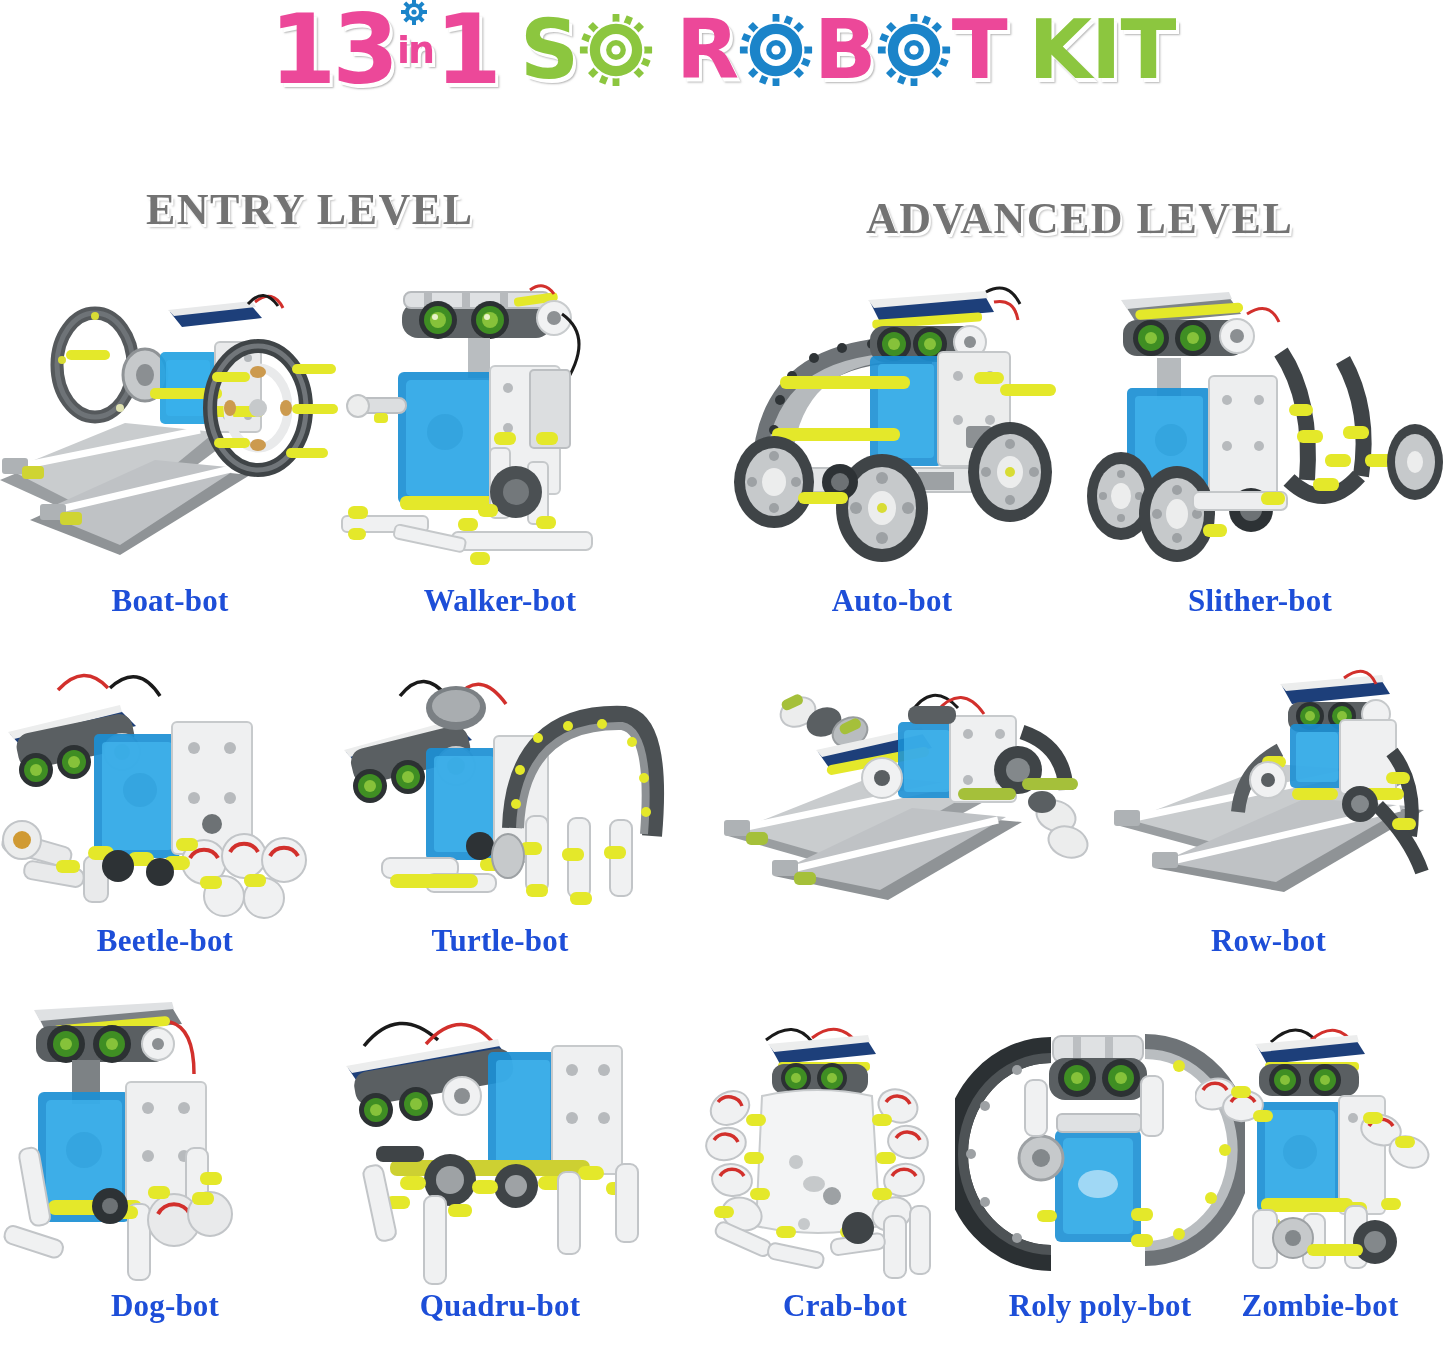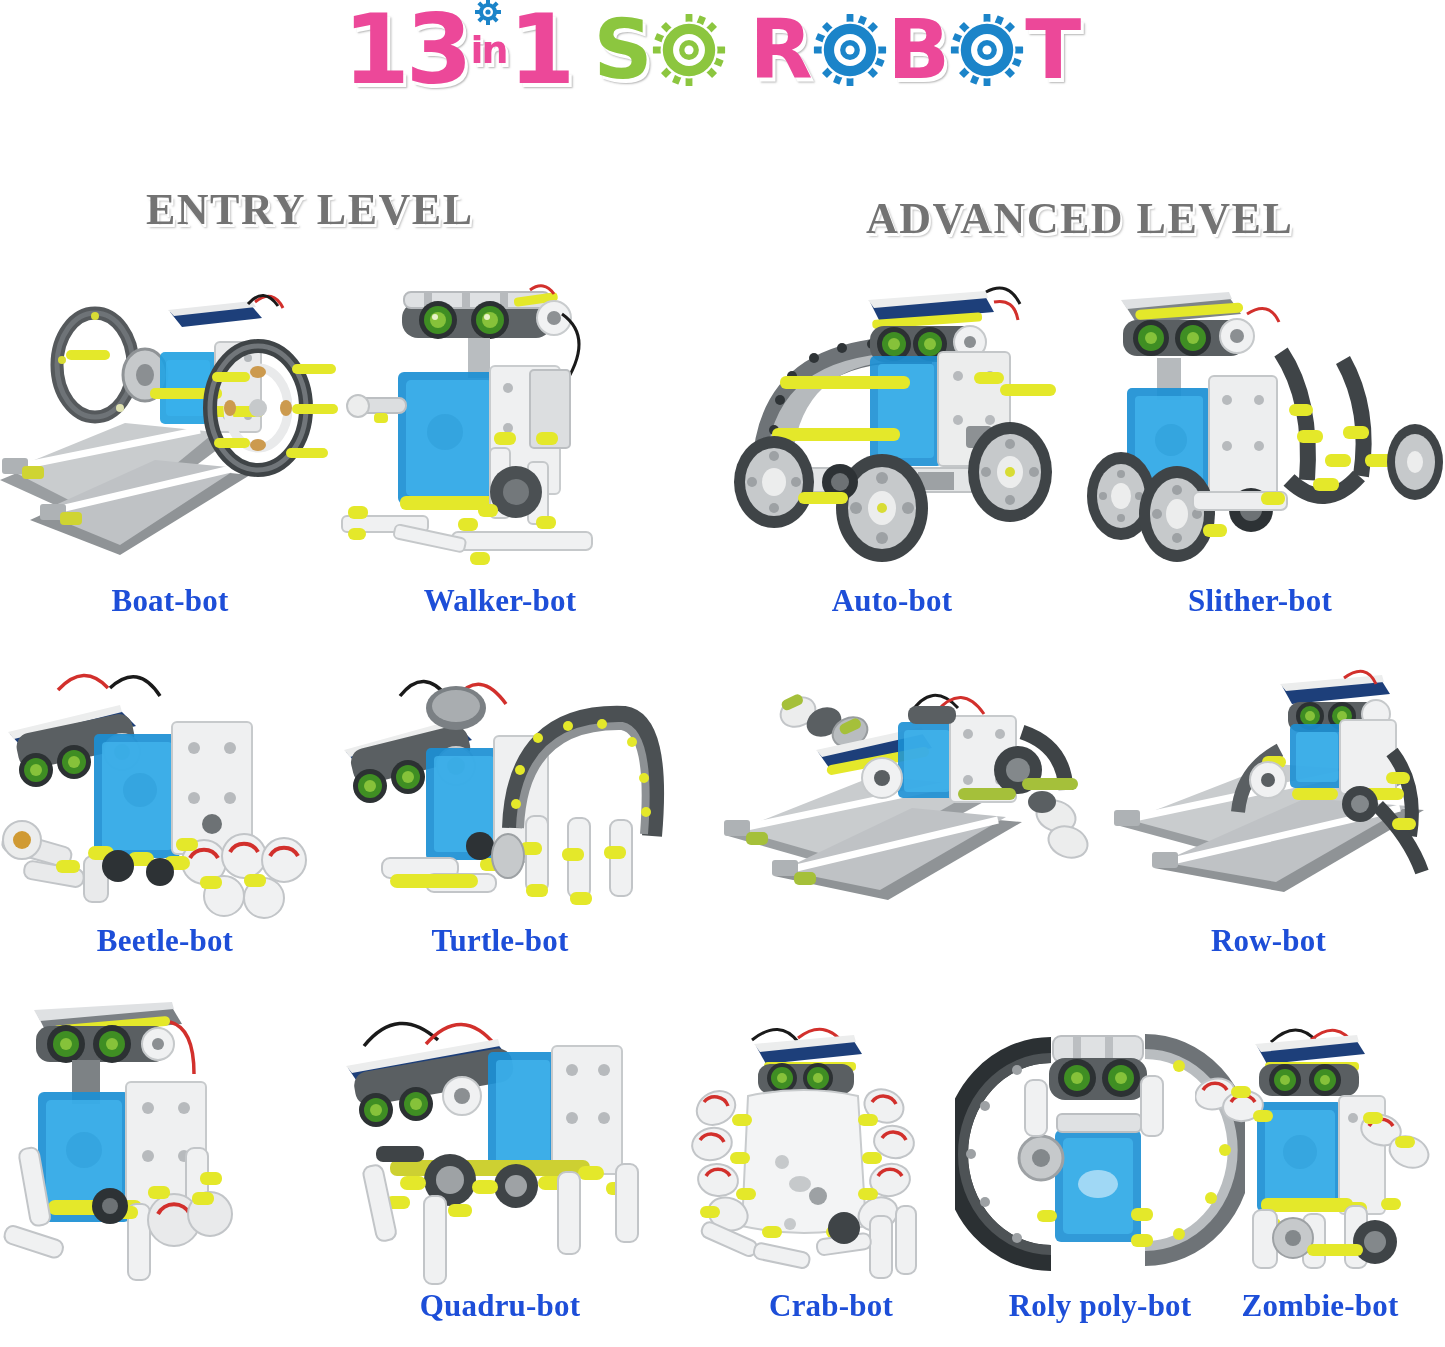--- a/index.html
+++ b/index.html
@@ -122,20 +122,21 @@
         </g>
         <circle cx="50" cy="50" r="21" fill="#ffffff"></circle>
         <circle cx="50" cy="50" r="13" fill="#1b84c9"></circle>
         <circle cx="50" cy="50" r="6" fill="#ffffff"></circle>
       </svg>
     </span>
     <span class="t-word blue">T</span>
 
     <span class="sp"></span>
 
+    <span class="t-word green">KIT</span>
   </div>
 </div>
 
 <div class="sec-head" id="sec-entry">ENTRY LEVEL</div>
 <div class="sec-head" id="sec-adv">ADVANCED LEVEL</div>
 
 <div class="cell" style="left:0px;top:280px;width:340px;height:350px;">
   <svg class="bot-img" width="340" height="300" viewBox="0 0 340 300">
 
     <polygon points="0,200 120,150 230,160 110,250" fill="#9a9ea1"></polygon>
@@ -685,20 +686,21 @@
     <circle cx="210" cy="214" r="22" fill="#e9eaeb" stroke="#c2c5c8" stroke-width="2"></circle>
     <g fill="#e4e82a">
       <rect x="148" y="186" width="22" height="13" rx="6"></rect>
       <rect x="192" y="192" width="22" height="13" rx="6"></rect>
       <rect x="116" y="206" width="22" height="13" rx="6"></rect>
       <rect x="200" y="172" width="22" height="13" rx="6"></rect>
     </g>
     <circle cx="110" cy="206" r="18" fill="#2d3235"></circle>
     <circle cx="110" cy="206" r="8" fill="#6d7275"></circle>
   </svg>
+  <div class="bot-label" style="top:288px;">Dog-bot</div>
 </div>
 
 <div class="cell" style="left:330px;top:1000px;width:340px;height:330px;">
   <svg class="bot-img" width="340" height="285" viewBox="0 0 340 285">
     <path d="M34,46 q34,-42 74,-6" stroke="#1a1a1a" stroke-width="3.5" fill="none"></path>
     <path d="M96,44 q36,-40 70,2" stroke="#d2302c" stroke-width="3.5" fill="none"></path>
 
     <polygon points="18,68 166,42 182,62 34,92" fill="#1d3f7a"></polygon>
     <polygon points="16,66 168,39 170,46 22,73" fill="#eceded"></polygon>
     <rect x="30" y="84" width="152" height="11" rx="5" fill="#e4e82a" transform="rotate(-10 30 84)"></rect>
@@ -739,21 +741,21 @@
       <rect x="32" y="168" width="20" height="76" rx="8" transform="rotate(-12 32 168)"></rect>
       <rect x="94" y="196" width="22" height="88" rx="8"></rect>
       <rect x="228" y="172" width="22" height="82" rx="8"></rect>
       <rect x="286" y="164" width="22" height="78" rx="8"></rect>
     </g>
     <rect x="46" y="146" width="48" height="16" rx="7" fill="#3f4447"></rect>
   </svg>
   <div class="bot-label" style="top:288px;">Quadru-bot</div>
 </div>
 
-<div class="cell" style="left:686px;top:1010px;width:290px;height:320px;">
+<div class="cell" style="left:700px;top:1010px;width:290px;height:320px;">
   <svg class="bot-img" width="290" height="280" viewBox="0 0 290 280">
     <path d="M66,30 q28,-22 46,2" stroke="#1a1a1a" stroke-width="3" fill="none"></path>
     <path d="M112,28 q26,-20 46,6" stroke="#d2302c" stroke-width="3" fill="none"></path>
     <polygon points="70,36 166,28 176,44 80,54" fill="#1d3f7a"></polygon>
     <polygon points="68,34 168,25 170,32 74,42" fill="#eceded"></polygon>
     <rect x="78" y="52" width="92" height="9" rx="4" fill="#e4e82a"></rect>
     <rect x="72" y="54" width="96" height="30" rx="12" fill="#5a5f62"></rect>
     <circle cx="96" cy="68" r="15" fill="#2c3133"></circle>
     <circle cx="96" cy="68" r="11" fill="#3f8e23"></circle>
       <circle cx="96" cy="68" r="5" fill="#86c23a"></circle>

